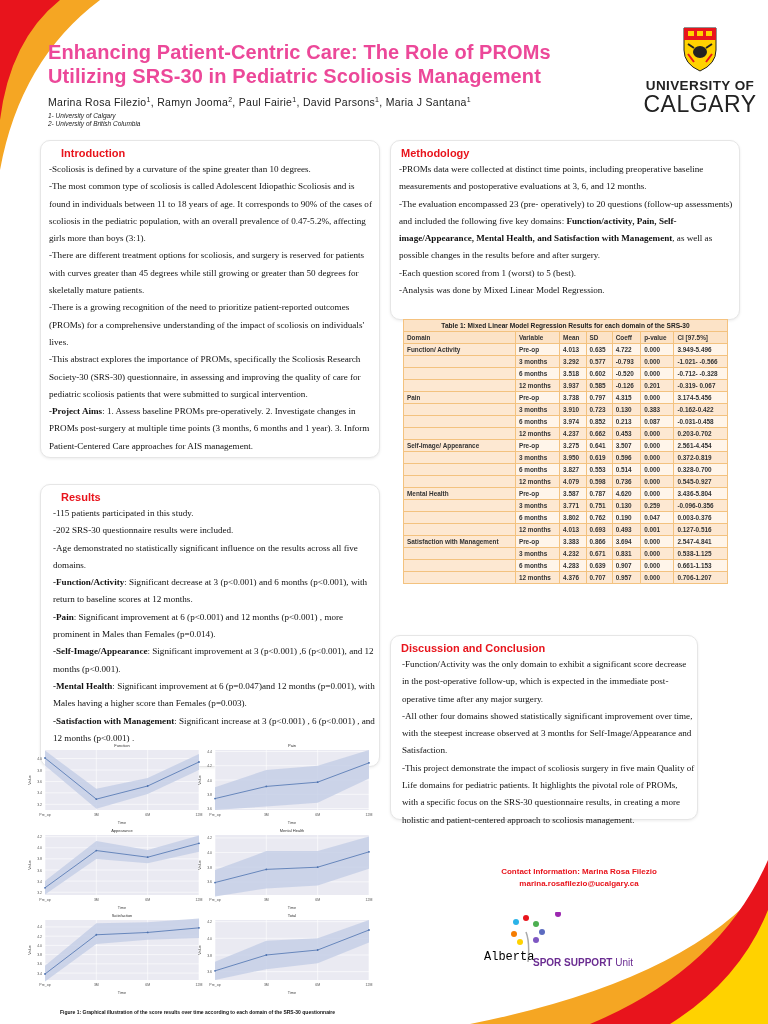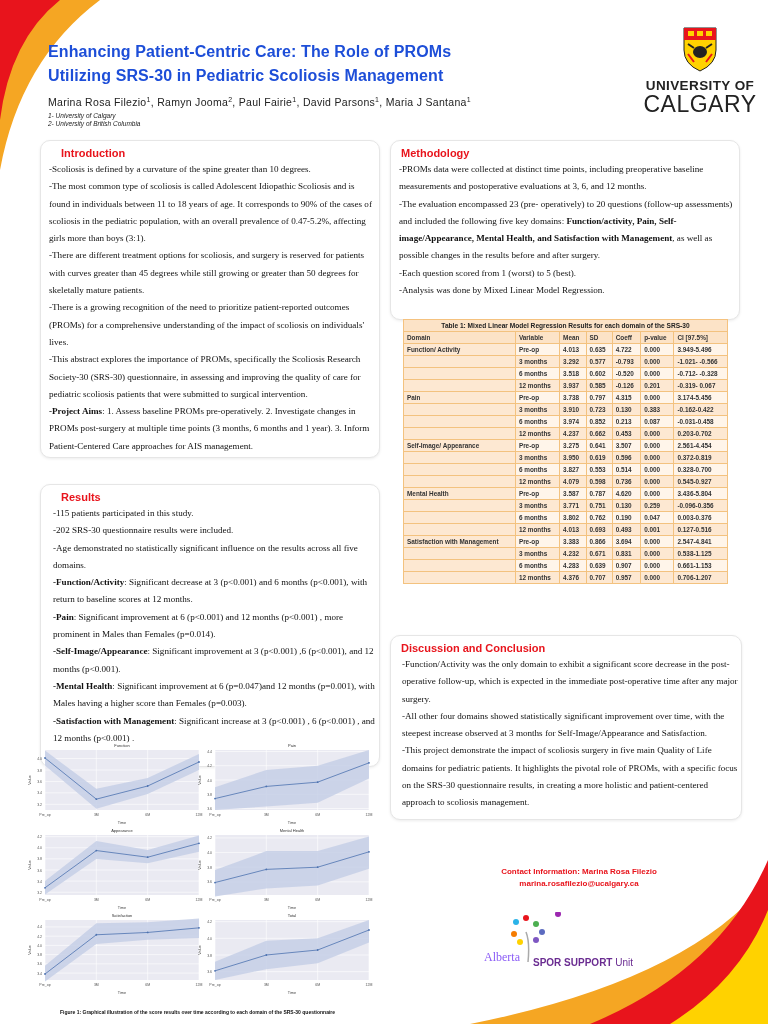--- a/index.html
+++ b/index.html
@@ -1,46 +1,46 @@
 <!DOCTYPE html>
 <html><head>
 <meta charset="utf-8">
 <style>
   * { box-sizing: border-box; margin: 0; padding: 0; }
   body { width: 768px; height: 1024px; background: #ffffff; position: relative; overflow: hidden; font-family: "Liberation Serif", serif; color: #111; }
   .swoosh { position: absolute; pointer-events: none; }
-  .title { position: absolute; left: 48px; top: 40px; width: 560px; color: #1d4ed8; font-family: "Liberation Sans", sans-serif; font-weight: bold; font-size: 16px; line-height: 24px; letter-spacing: 0.1px; }
+  .title { position: absolute; left: 48px; top: 40px; width: 560px; color: #ec4899; font-family: "Liberation Sans", sans-serif; font-weight: bold; font-size: 20px; line-height: 24px; letter-spacing: 0.1px; }
   .authors { position: absolute; left: 48px; top: 95px; font-family: "Liberation Sans", sans-serif; font-size: 10.5px; color: #222; letter-spacing: 0.3px; }
   .authors sup { font-size: 7px; }
   .affil { position: absolute; left: 48px; top: 112px; font-family: "Liberation Sans", sans-serif; font-size: 6.5px; font-style: italic; color: #222; line-height: 8px; }
   .logo-uc { position: absolute; left: 630px; top: 26px; width: 140px; text-align: center; }
   .logo-uc .l1 { font-family: "Liberation Sans", sans-serif; font-weight: bold; font-size: 13.5px; color: #222; letter-spacing: 0.4px; margin-top: 2px; }
   .logo-uc .l2 { font-family: "Liberation Sans", sans-serif; font-size: 23px; color: #222; line-height: 22px; letter-spacing: 0.5px; }
   .box { position: absolute; background: #fff; border: 1px solid #e6e6e6; border-radius: 10px; box-shadow: 0 1px 3px rgba(0,0,0,0.08); padding: 6px 2px 6px 8px; }
   .box h2 { font-family: "Liberation Sans", sans-serif; font-weight: bold; font-size: 11px; color: #e8141c; margin-left: 12px; margin-bottom: 2px; }
   .box p { font-size: 9.1px; line-height: 17.3px; text-indent: 0; }
   .box p .bul { margin-right: 0px; }
   .intro { left: 40px; top: 140px; width: 340px; height: 318px; }
   .results { left: 40px; top: 484px; width: 340px; height: 283px; }
   .method { left: 390px; top: 140px; width: 350px; height: 180px; }
-  .disc { left: 390px; top: 635px; width: 352px; height: 185px; }
+  .disc { left: 390px; top: 635px; width: 308px; height: 185px; }
   .table-wrap { position: absolute; left: 403px; top: 319px; width: 325px; }
   table { border-collapse: collapse; width: 100%; font-family: "Liberation Sans", sans-serif; font-size: 6.4px; font-weight: bold; color: #333; }
   table caption { background: #fce3c7; font-size: 6.6px; padding: 2px 0; color: #222; border: 1px solid #f5c27f; border-bottom: none; }
   th, td { border: 1px solid #f3c27f; padding: 2px 3px; text-align: left; vertical-align: top; height: 11px; }
   th { background: #fce3c7; }
   tr.odd td { background: #fff5ea; }
   tr.even td { background: #fde8d2; }
   td.dom { background: #fde8d2 !important; }
   .charts { position: absolute; left: 25px; top: 740px; width: 360px; height: 270px; }
   .chart { position: absolute; width: 180px; height: 88px; }
   .caption { position: absolute; left: 60px; top: 1009px; font-family: "Liberation Sans", sans-serif; font-weight: bold; font-size: 5px; color: #111; }
   .contact { position: absolute; left: 464px; top: 866px; width: 230px; text-align: center; font-family: "Liberation Sans", sans-serif; font-weight: bold; font-size: 8px; color: #e8141c; line-height: 12px; }
   .spor { position: absolute; left: 478px; top: 912px; width: 220px; height: 70px; }
-  .spor .a { position: absolute; left: 6px; top: 38px; font-family: Liberation Serif, serif; font-size: 12px; color: #8b5cf6; }
+  .spor .a { position: absolute; left: 6px; top: 38px; font-family: Liberation Mono, monospace; font-size: 12px; color: #000000; }
   .spor .s { position: absolute; left: 55px; top: 37px; font-family: Liberation Sans, sans-serif; font-size: 10px; font-weight: bold; color: #6a2c91; margin-top: 8px; }
   .spor .u { font-weight: normal; color: #6a2c91; }
 </style>
 </head>
 <body>
 
 <svg class="swoosh" style="left:0;top:0" width="160" height="300" viewBox="0 0 160 300">
   <path d="M0,0 L100,0 Q20,60 0,170 Z" fill="#f5a623"></path>
   <path d="M0,0 L60,0 Q10,40 0,120 Z" fill="#e8141c"></path>
 </svg>

